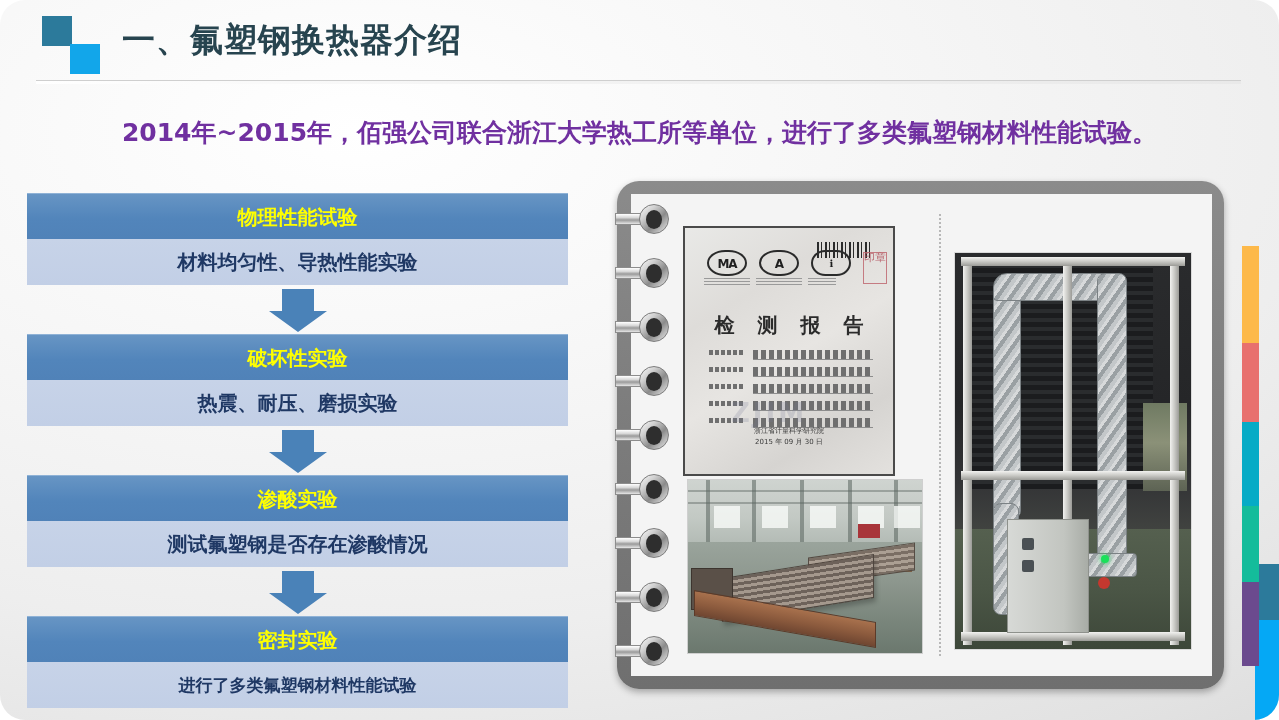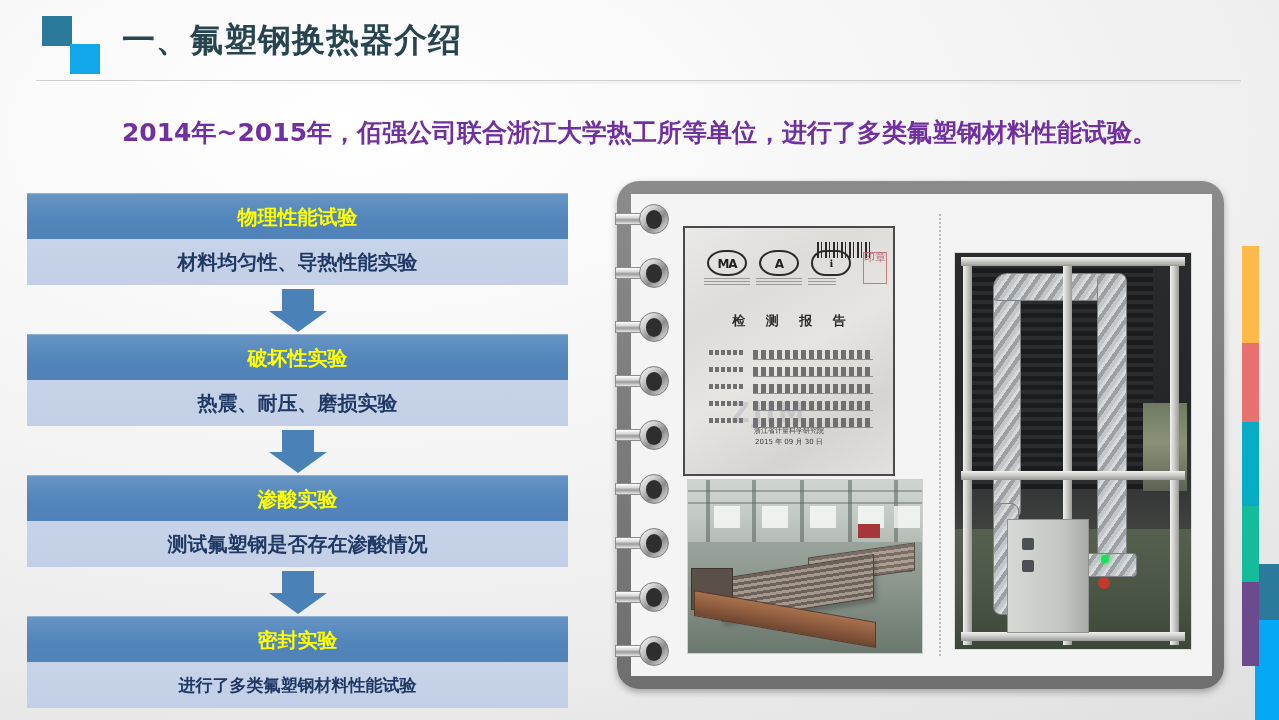--- a/index.html
+++ b/index.html
@@ -9,20 +9,21 @@
   }
   body {
     font-family: "DejaVu Sans", "Liberation Sans", sans-serif;
   }
   #slide {
     position: relative;
     width: 1279px;
     height: 720px;
     overflow: hidden;
     background: radial-gradient(ellipse 130% 120% at 28% 18%, #ffffff 0%, #f6f6f6 32%, #eeeeee 58%, #e2e2e2 82%, #d6d6d6 100%);
+    border-radius: 25px;
   }
 
   
   #header-logo {
     position: absolute;
     left: 40px;
     top: 16px;
     width: 68px;
     height: 58px;
   }
@@ -283,21 +284,21 @@
     text-align: left;
     line-height: 9px;
     opacity: 0.85;
   }
   .cert-title {
     position: absolute;
     left: 0;
     right: 0;
     top: 84px;
     text-align: center;
-    font-size: 13px;
+    font-size: 20px;
     font-weight: bold;
     color: #2b2b2b;
     letter-spacing: 8px;
     text-indent: 8px;
   }
   .cert-fields {
     position: absolute;
     left: 24px;
     top: 118px;
     right: 20px;

